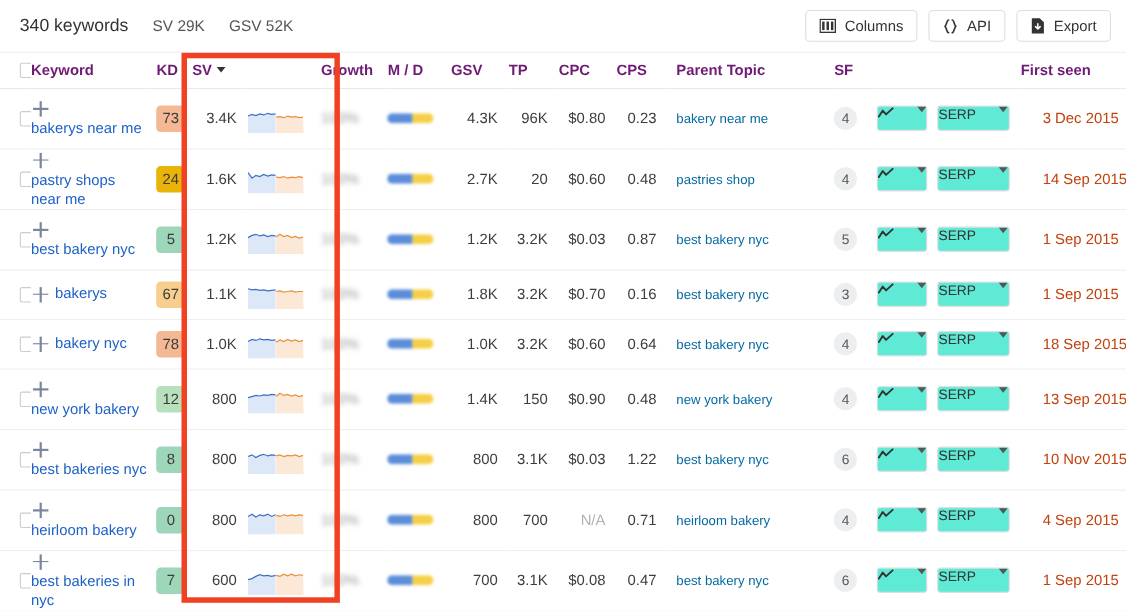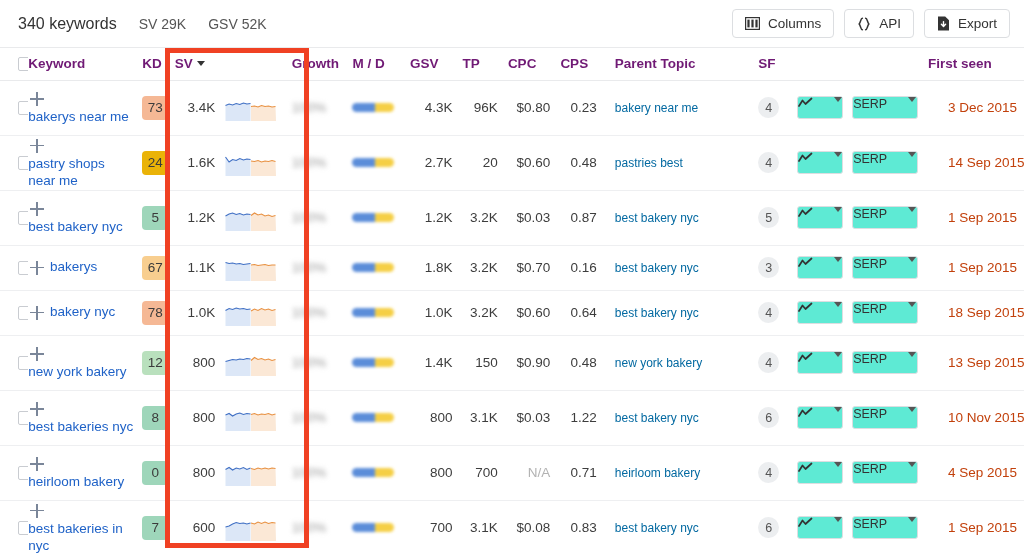--- a/index.html
+++ b/index.html
@@ -381,21 +381,21 @@
       <span class="mdbar">
         <span class="b1" style="width:55%"></span>
             <span class="b2" style="width:45%"></span>
       </span>
     </td>
     <td class="c-gsv pad-r">2.7K</td>
     <td class="c-tp pad-r">20</td>
     <td class="c-cpc pad-r">$0.60</td>
     <td class="c-cps pad-r">0.48</td>
     <td class="c-pt pad-l">
-      <span class="ptlink">pastries best</span>
+      <span class="ptlink">pastries shop</span>
     </td>
     <td class="c-sf">
       <span class="sfc">4</span>
     </td>
     <td class="c-ctrl">
       <span class="rowbtns">
         <span class="minibtn w-chart">
           <span><svg width="15" height="11" viewBox="0 0 15 11">
   <polyline points="1,9 4.5,3.5 7.5,7 13.5,1.5" fill="none" stroke="#333" stroke-width="1.7" stroke-linecap="round" stroke-linejoin="round"></polyline>
 </svg></span>
@@ -778,21 +778,21 @@
     </td>
     <td class="c-md">
       <span class="mdbar">
         <span class="b1" style="width:55%"></span>
             <span class="b2" style="width:45%"></span>
       </span>
     </td>
     <td class="c-gsv pad-r">700</td>
     <td class="c-tp pad-r">3.1K</td>
     <td class="c-cpc pad-r">$0.08</td>
-    <td class="c-cps pad-r">0.83</td>
+    <td class="c-cps pad-r">0.47</td>
     <td class="c-pt pad-l">
       <span class="ptlink">best bakery nyc</span>
     </td>
     <td class="c-sf">
       <span class="sfc">6</span>
     </td>
     <td class="c-ctrl">
       <span class="rowbtns">
         <span class="minibtn w-chart">
           <span><svg width="15" height="11" viewBox="0 0 15 11">

